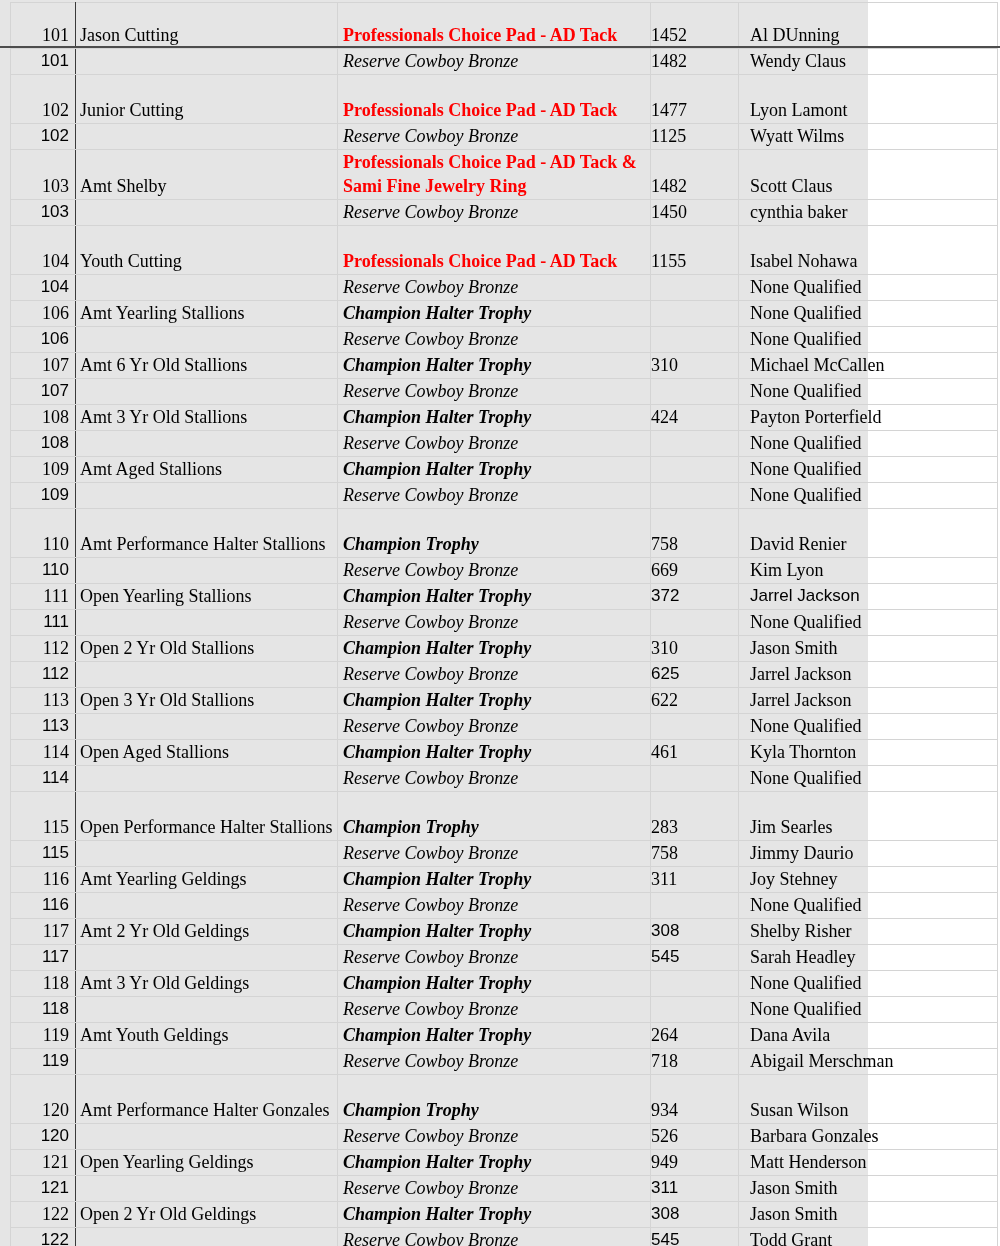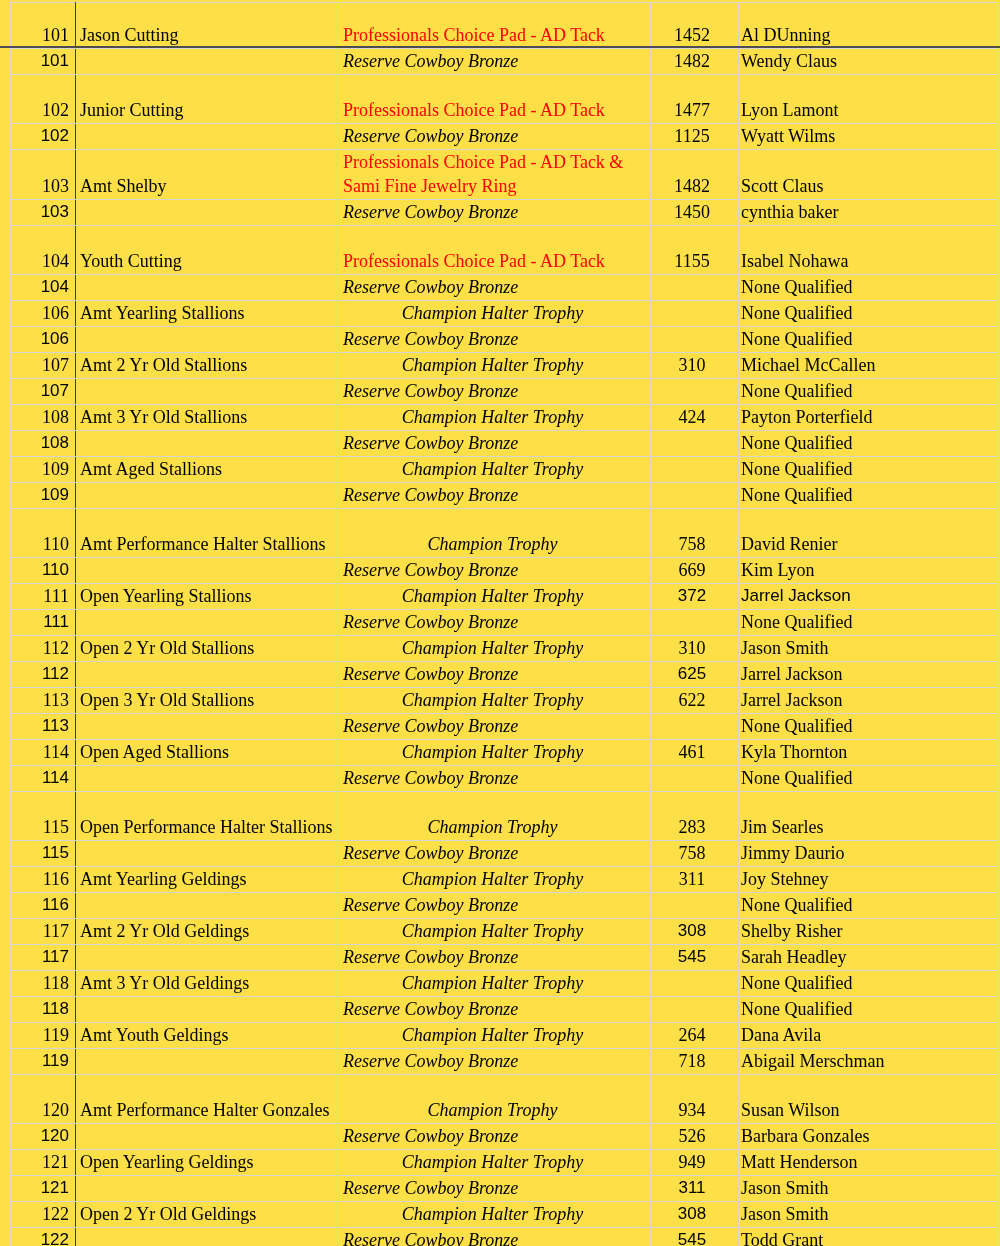--- a/index.html
+++ b/index.html
@@ -1,18 +1,18 @@
 <!DOCTYPE html>
 <html><head>
 <meta charset="utf-8">
 <style>
   html, body { margin: 0; padding: 0; background: #ffffff; }
   body { width: 1000px; height: 1246px; position: relative; overflow: hidden; }
 
-  .sheet { position: relative; width: 1000px; height: 1246px; background: #fde047; }
+  .sheet { position: relative; width: 868px; height: 1246px; background: #e5e5e5; }
 
   table.results {
     position: absolute; left: 10px; top: 2px;
     width: 987px;
     border-collapse: collapse; table-layout: fixed;
     font-family: "Liberation Serif", "DejaVu Serif", serif;
     font-size: 18px; color: #000;
   }
   td {
     border: 1px solid #d4d4d4;
@@ -22,27 +22,27 @@
     overflow: hidden;
     white-space: normal;
   }
   tr { height: 24.75px; }
   tr.tall { height: 49px; }
   tbody tr:first-child { height: 46px; }
 
   td.col-num   { text-align: right; padding-right: 6px; border-right: 1.5px solid #3a3a3a; }
   td.col-cls   { padding-left: 4px; }
   td.col-award { padding-left: 5px; padding-right: 8px; }
-  td.col-entry { text-align: center; padding-right: 5px; }
-  td.col-name  { padding-left: 2px; }
+  td.col-entry { text-align: left; padding-right: 5px; }
+  td.col-name  { padding-left: 11px; }
 
   .sans { font-family: "Liberation Sans", "DejaVu Sans", sans-serif; font-size: 17px; }
 
-  .award-sponsor  { font-weight: normal; color: #fe0000; }
-  .award-champion { font-weight: normal; font-style: italic; text-align: center; }
+  .award-sponsor  { font-weight: bold; color: #fe0000; }
+  .award-champion { font-weight: bold; font-style: italic; }
   .award-reserve  { font-style: italic; }
 
   .divider {
     position: absolute; left: 0; top: 46px;
     width: 1000px; height: 2px;
     background: #4d4d4d;
   }
 </style>
 </head>
 <body>
@@ -122,21 +122,21 @@
         </tr>
         <tr>
           <td class="col-num sans">106</td>
           <td class="col-cls"></td>
           <td class="col-award award-reserve">Reserve Cowboy Bronze</td>
           <td class="col-entry"></td>
           <td class="col-name">None Qualified</td>
         </tr>
         <tr>
           <td class="col-num">107</td>
-          <td class="col-cls">Amt 2 Yr Old Stallions</td>
+          <td class="col-cls">Amt 6 Yr Old Stallions</td>
           <td class="col-award award-champion">Champion Halter Trophy</td>
           <td class="col-entry">310</td>
           <td class="col-name">Michael McCallen</td>
         </tr>
         <tr>
           <td class="col-num sans">107</td>
           <td class="col-cls"></td>
           <td class="col-award award-reserve">Reserve Cowboy Bronze</td>
           <td class="col-entry"></td>
           <td class="col-name">None Qualified</td>

